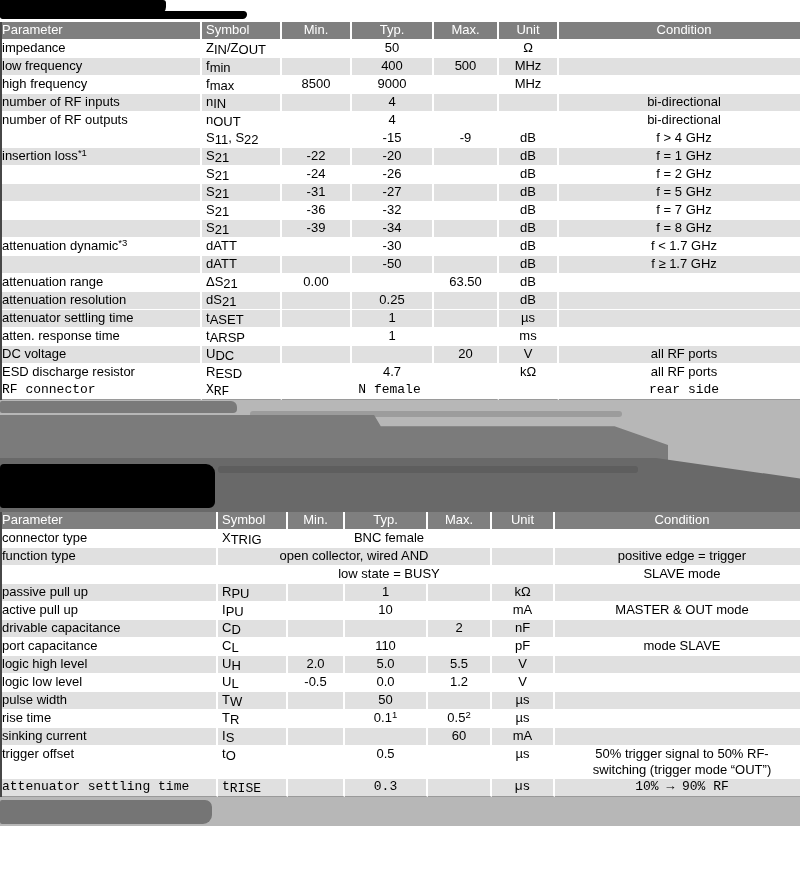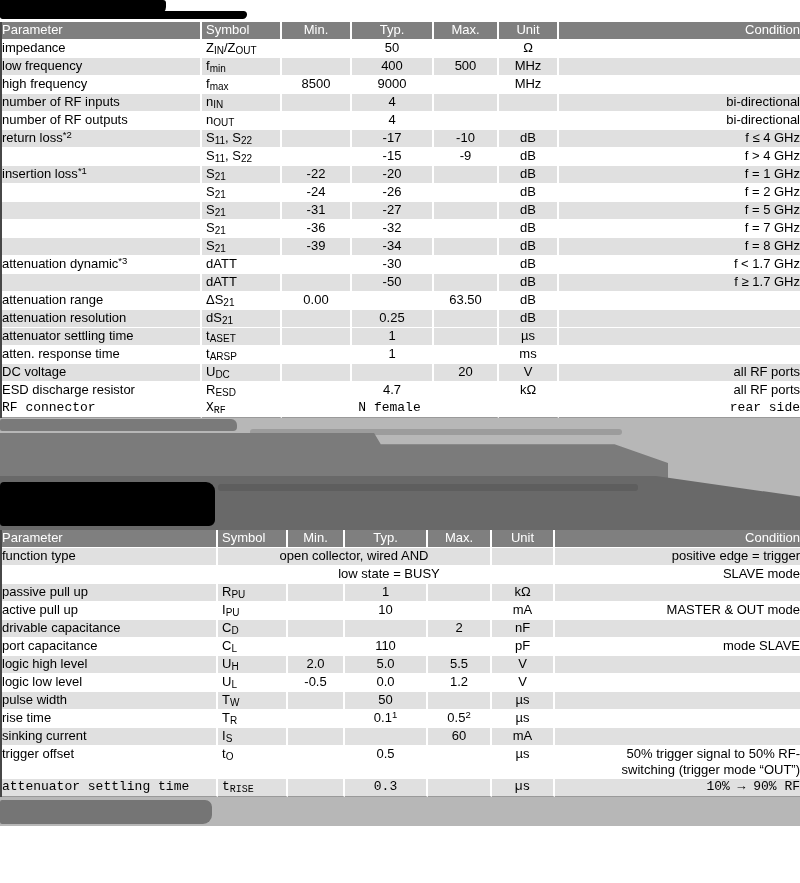--- a/index.html
+++ b/index.html
@@ -30,24 +30,24 @@
         font-size:13px;border-left:2px solid #474747;}
   th,td{box-sizing:border-box;height:18px;padding:0;line-height:16px;
         border-right:2px solid #fff;border-bottom:1px solid #fff;
         vertical-align:top;overflow:hidden;white-space:pre-line;}
   thead th{background:#7f7f7f;color:#fff;font-weight:normal;height:18px;}
   tr.alt td{background:#e0e0e0;}
   tbody tr:last-child td{border-bottom:1px solid #9a9a9a;font-family:Liberation Mono, monospace;}
   .col0{text-align:left;}
   .col1{text-align:left;padding-left:4px;}
   .col2,.col3,.col4,.col5{text-align:center;}
-  .col6{text-align:right;padding-left:9px;border-right:none;margin-top:46px;}
+  .col6{text-align:center;padding-left:9px;border-right:none;margin-top:46px;}
   th.col6{border-right:none;}
   .span-cell{text-align:center;}
-  .sb{font-size:10px;position:relative;top:2px;}
+  .sb{font-size:13px;position:relative;top:2px;}
   .sp{font-size:9.5px;position:relative;top:-4px;}
   
   table.t0 col:nth-child(1){width:200px;} table.t0 col:nth-child(2){width:80px;}
   table.t0 col:nth-child(3){width:70px;}  table.t0 col:nth-child(4){width:82px;}
   table.t0 col:nth-child(5){width:65px;}  table.t0 col:nth-child(6){width:60px;}
   table.t1 col:nth-child(1){width:216px;} table.t1 col:nth-child(2){width:70px;}
   table.t1 col:nth-child(3){width:57px;}  table.t1 col:nth-child(4){width:83px;}
   table.t1 col:nth-child(5){width:64px;}  table.t1 col:nth-child(6){width:63px;}
 </style>
 </head>
@@ -120,29 +120,20 @@
         </tr>
         <tr>
           <td class="col0">number of RF outputs</td>
           <td class="col1">n<span class="sb">OUT</span></td>
           <td class="col2"></td>
           <td class="col3">4</td>
           <td class="col4"></td>
           <td class="col5"></td>
           <td class="col6">bi-directional</td>
         </tr>
-        <tr class="alt">
-          <td class="col0">return loss<span class="sp">*2</span></td>
-          <td class="col1">S<span class="sb">11</span>, S<span class="sb">22</span></td>
-          <td class="col2"></td>
-          <td class="col3">-17</td>
-          <td class="col4">-10</td>
-          <td class="col5">dB</td>
-          <td class="col6">f ≤ 4 GHz</td>
-        </tr>
         <tr>
           <td class="col0"></td>
           <td class="col1">S<span class="sb">11</span>, S<span class="sb">22</span></td>
           <td class="col2"></td>
           <td class="col3">-15</td>
           <td class="col4">-9</td>
           <td class="col5">dB</td>
           <td class="col6">f &gt; 4 GHz</td>
         </tr>
         <tr class="alt">
@@ -296,20 +287,27 @@
           <th class="col0">Parameter</th>
           <th class="col1">Symbol</th>
           <th class="col2">Min.</th>
           <th class="col3">Typ.</th>
           <th class="col4">Max.</th>
           <th class="col5">Unit</th>
           <th class="col6">Condition</th>
         </tr>
       </thead>
     <tbody>
+        <tr>
+          <td class="col0">connector type</td>
+          <td class="col1">X<span class="sb">TRIG</span></td>
+          <td colspan="3" class="span-cell">BNC female</td>
+          <td class="col5"></td>
+          <td class="col6"></td>
+        </tr>
         <tr class="alt">
           <td class="col0">function type</td>
           <td colspan="4" class="span-cell">open collector, wired AND</td>
           <td class="col5"></td>
           <td class="col6">positive edge = trigger</td>
         </tr>
         <tr>
           <td class="col0"></td>
           <td class="col1"></td>
           <td colspan="3" class="span-cell">low state = BUSY</td>

